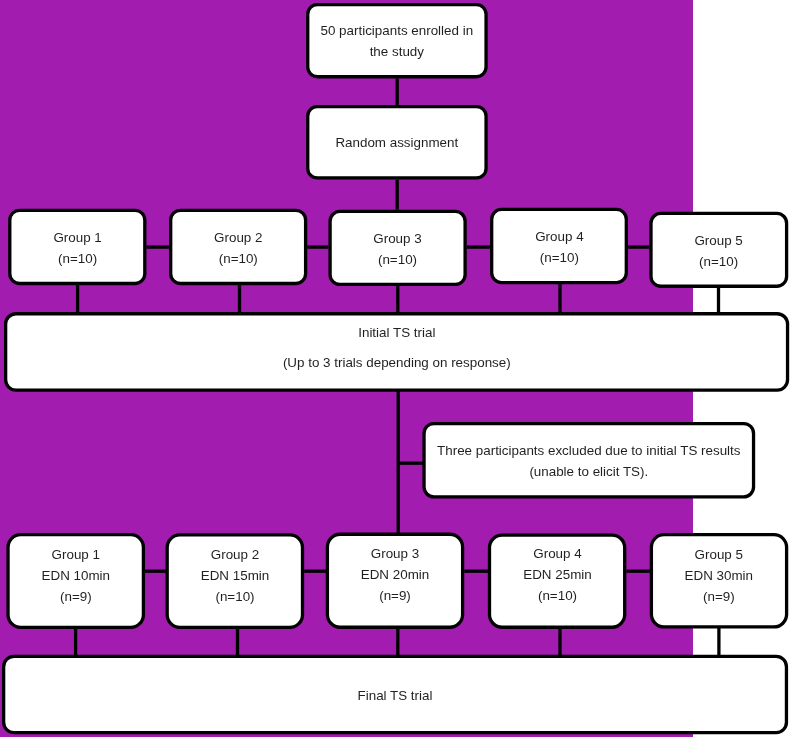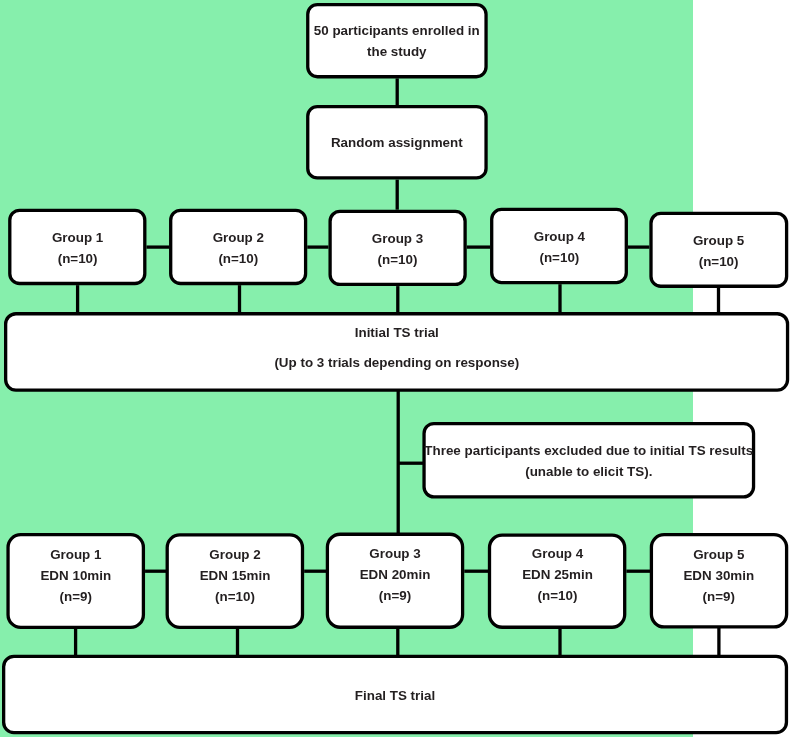--- a/index.html
+++ b/index.html
@@ -1,20 +1,20 @@
 <!DOCTYPE html>
 <html><head>
 <meta charset="utf-8">
 <title>Participant flow diagram</title>
 <style>
   html,body{margin:0;padding:0;background:#ffffff;}
   body{width:791px;height:737px;overflow:hidden;
        font-family:"Liberation Sans",sans-serif;
        -webkit-font-smoothing:antialiased;}
-  #stage{position:relative;width:693px;height:737px;background:#86efac;font-weight:bold;}
+  #stage{position:relative;width:693px;height:737px;background:#a21caf;}
   svg{display:block;shape-rendering:geometricPrecision;}
   .bx{fill:#ffffff;stroke:#000000;stroke-width:3.3;}
   .ln{stroke:#000000;stroke-width:3.3;stroke-linecap:butt;}
   text{font-family:"Liberation Sans",sans-serif;font-size:13.4px;fill:#231f20;
        letter-spacing:0;white-space:pre;}
 </style>
 </head>
 <body>
 
 <div id="stage">

